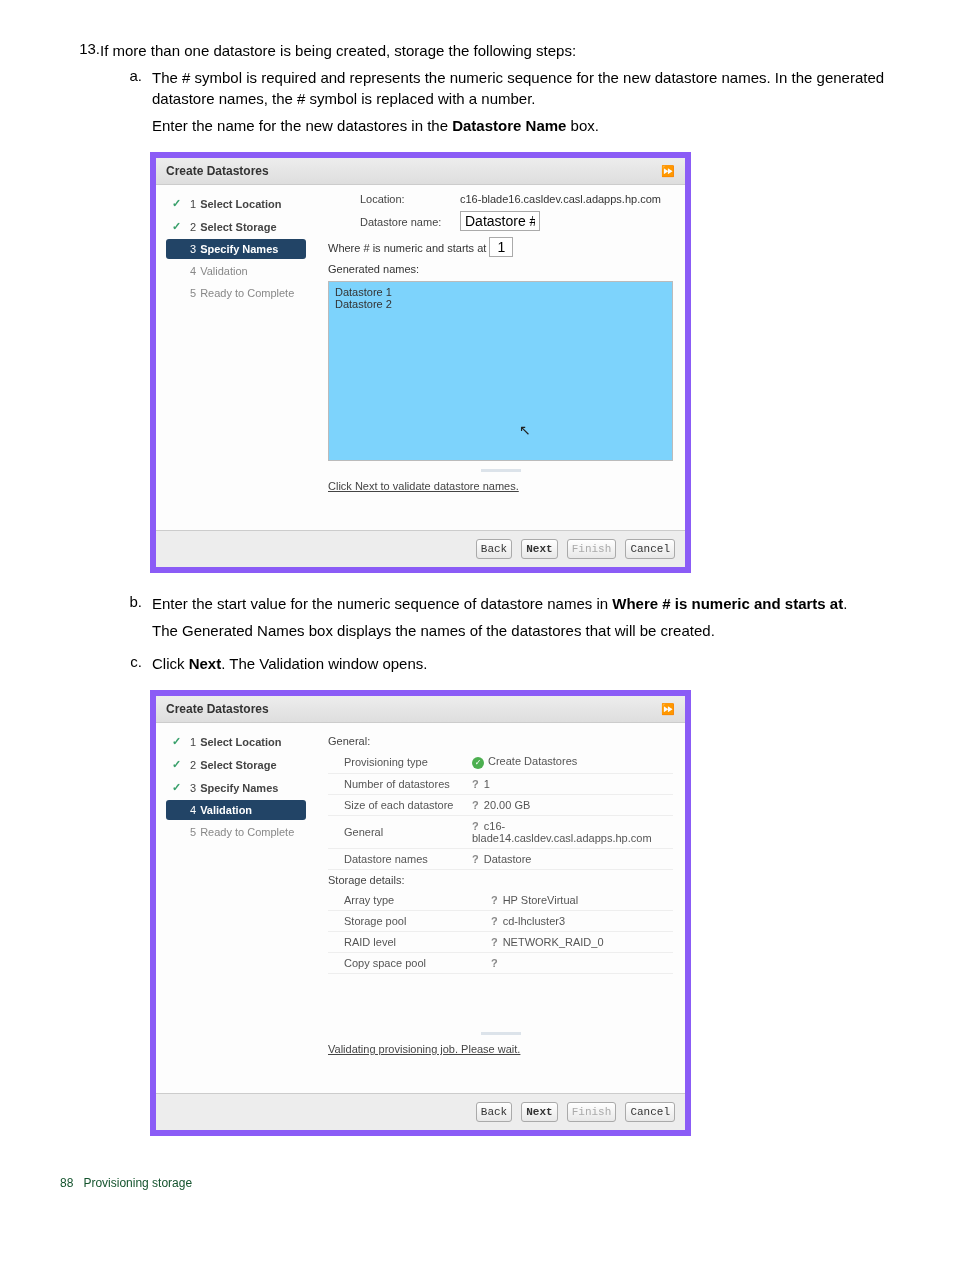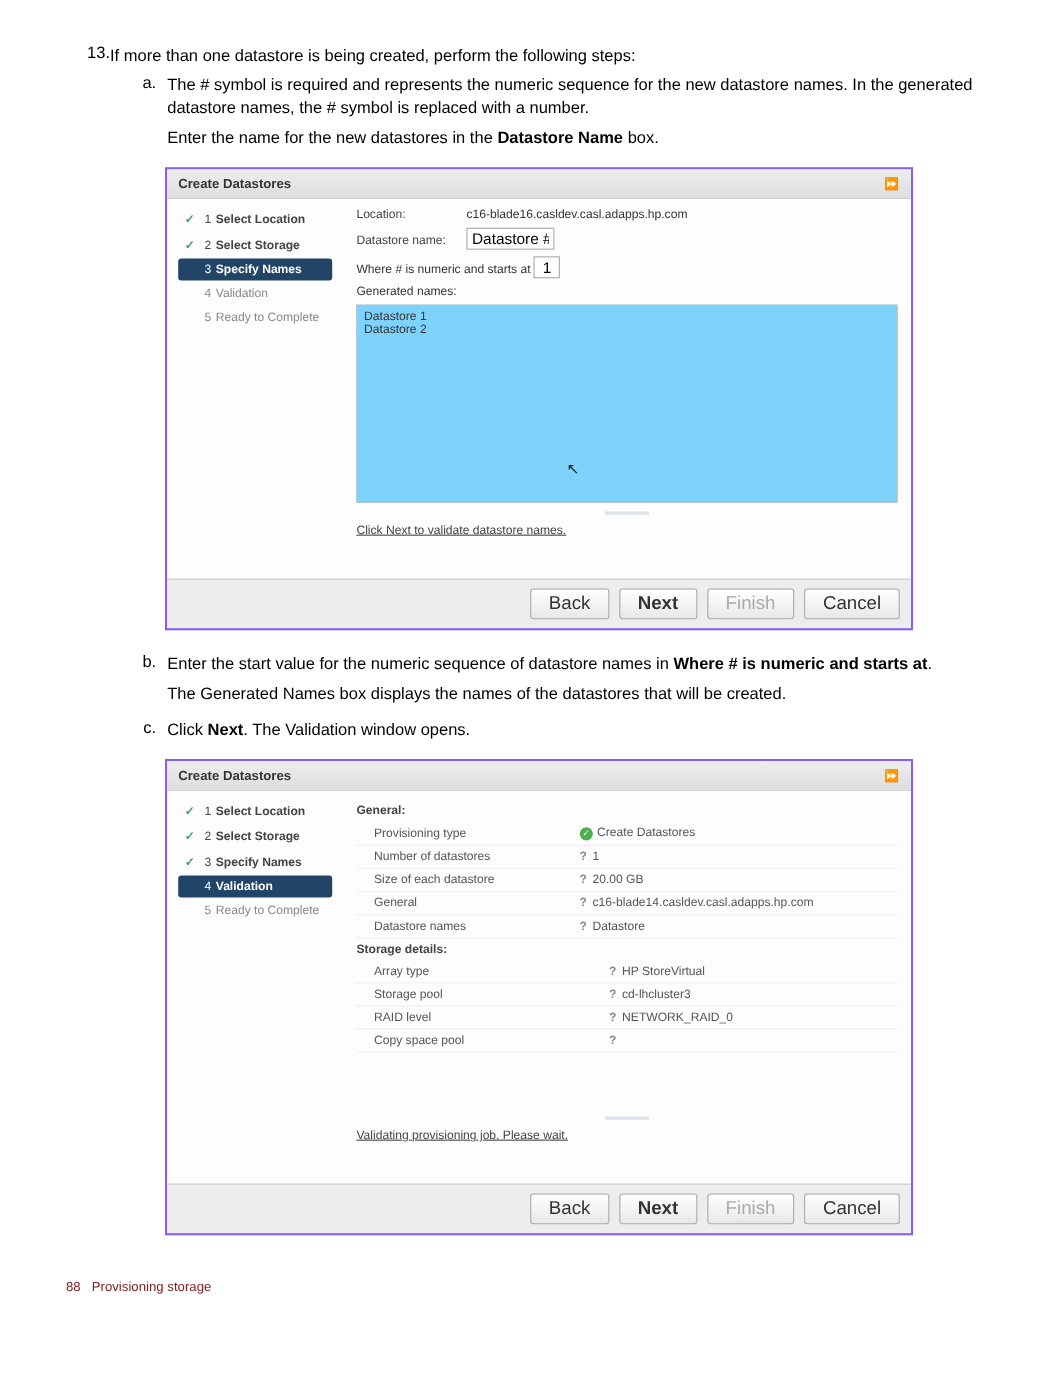--- a/index.html
+++ b/index.html
@@ -5,59 +5,59 @@
     * { box-sizing: border-box; margin: 0; padding: 0; }
     body { font-family: Arial, Helvetica, sans-serif; background: #fff; color: #000; width: 954px; }
     .page { padding: 40px 60px 40px 60px; }
     .step-item { display: flex; margin-bottom: 6px; }
     .step-num-main { width: 40px; text-align: right; font-size: 15px; }
     .step-letter { width: 24px; text-align: right; padding-right: 10px; font-size: 15px; }
     .step-text { flex: 1; font-size: 15px; line-height: 1.4; }
     .step-text p { margin-bottom: 6px; }
     .indent-sub { margin-left: 68px; }
     .bold { font-weight: bold; }
-    .screenshot { margin: 10px 0 20px 90px; background: #fff; border: 2px solid #8b5cf6; width: 680px; font-size: 11px; color: #333; }
+    .screenshot { margin: 10px 0 20px 90px; background: #fff; border: 6px solid #8b5cf6; width: 541px; font-size: 11px; color: #333; }
     .scr-header { background: linear-gradient(#ededed, #dedede); padding: 6px 10px; display: flex; justify-content: space-between; align-items: center; border-bottom: 1px solid #ccc; font-weight: bold; color: #333; font-size: 12px; }
     .scr-body { display: flex; background: #fdfdfd; }
     .scr-sidebar { width: 160px; padding: 8px 10px; }
     .wiz-step { display: flex; align-items: center; padding: 4px 6px; font-size: 11px; color: #444; margin-bottom: 2px; }
     .wiz-check { color: #39a06b; margin-right: 6px; font-weight: bold; width: 12px; }
     .wiz-num { margin-right: 4px; }
     .wiz-step.active { background: #246; color: #fff; border-radius: 3px; }
     .wiz-step.active .wiz-check { color: #fff; }
     .wiz-step.pending { color: #888; }
     .scr-main { flex: 1; padding: 8px 12px; }
     .fld-row { margin-bottom: 6px; font-size: 11px; }
-    .fld-label { display: inline-block; min-width: 100px; color: #444; }
+    .fld-label { display: inline-block; min-width: 100px; color: #444; margin-left: 32px; }
     .txtbox { border: 1px solid #aaa; padding: 1px 4px; font-size: 14px; }
     .txtbox.sm { width: 80px; }
     .txtbox.xs { width: 24px; text-align: center; }
     .gen-box { border: 1px solid #bbb; min-height: 180px; padding: 4px 6px; background: #7dd3fc; margin-bottom: 8px; position: relative; }
     .cursor-arrow { position: absolute; top: 140px; left: 190px; font-size: 14px; color: #222; }
     .splitter { border-top: 3px solid #dce3ea; width: 40px; margin: 8px auto 4px auto; }
     .scr-hint { font-size: 11px; color: #444; padding: 4px 0 30px 0; text-decoration: underline; }
     .scr-footer { background: #ededed; padding: 8px 10px; text-align: right; border-top: 1px solid #ccc; }
-    .btn { display: inline-block; background: linear-gradient(#fff, #e8e8e8); border: 1px solid #aaa; border-radius: 3px; padding: 3px 16px; font-size: 17px; margin-left: 6px; color: #333; }
+    .btn { display: inline-block; background: linear-gradient(#fff, #e8e8e8); border: 1px solid #aaa; border-radius: 3px; padding: 3px 4px; font-size: 11px; margin-left: 6px; color: #333; font-family: Liberation Mono, monospace; }
     .btn.disabled { color: #aaa; }
     .val-table { width: 100%; border-collapse: collapse; font-size: 11px; }
     .val-table td { padding: 4px 6px; border-bottom: 1px solid #eee; color: #555; }
-    .val-cat { font-size: 11px; color: #444; padding: 4px 0 4px 0; font-weight: bold; }
+    .val-cat { font-size: 11px; color: #444; padding: 4px 0 4px 0; }
     .q-icon { color: #888; font-weight: bold; margin-right: 2px; }
     .ok-icon { display: inline-block; width: 12px; height: 12px; background: #4CAF50; border-radius: 50%; color: #fff; font-size: 8px; text-align: center; line-height: 12px; margin-right: 4px; }
-    .page-footer { font-size: 12px; color: #7f1d1d; padding: 20px 0 0 0; }
+    .page-footer { font-size: 12px; color: #14532d; padding: 20px 0 0 0; }
     .dbl-arrow { font-size: 11px; color: #555; }
   </style>
 </head>
 <body>
 
 <div class="page">
 
   <div class="step-item">
     <div class="step-num-main">13.</div>
-    <div class="step-text">If more than one datastore is being created, perform the following steps:</div>
+    <div class="step-text">If more than one datastore is being created, storage the following steps:</div>
   </div>
 
   <div class="step-item indent-sub">
     <div class="step-letter">a.</div>
     <div class="step-text">
       <p>The # symbol is required and represents the numeric sequence for the new datastore names. In the generated datastore names, the # symbol is replaced with a number.</p>
       <p><span>Enter the name for the new datastores in the </span><span class="bold">Datastore Name</span><span> box.</span></p>
     </div>
   </div>
 

